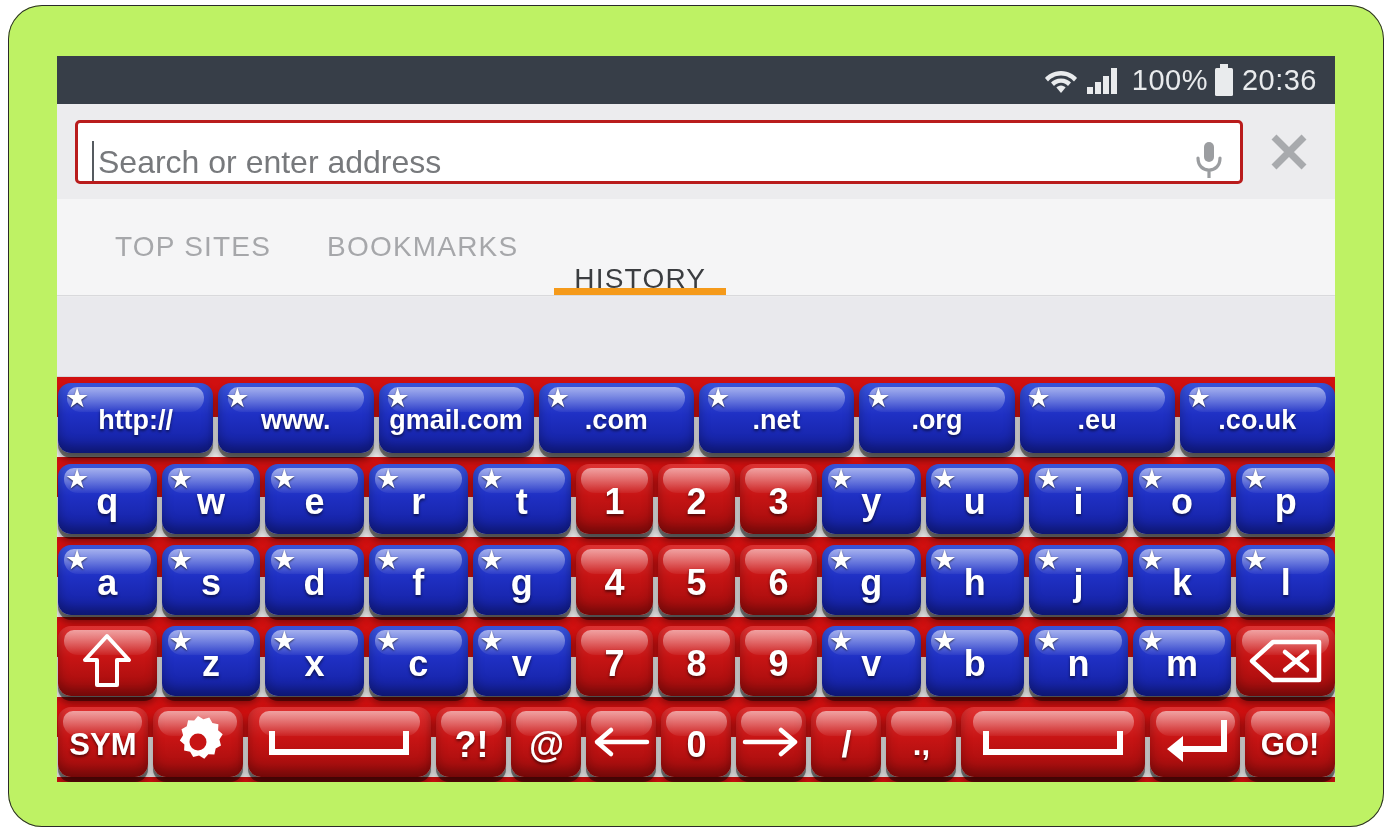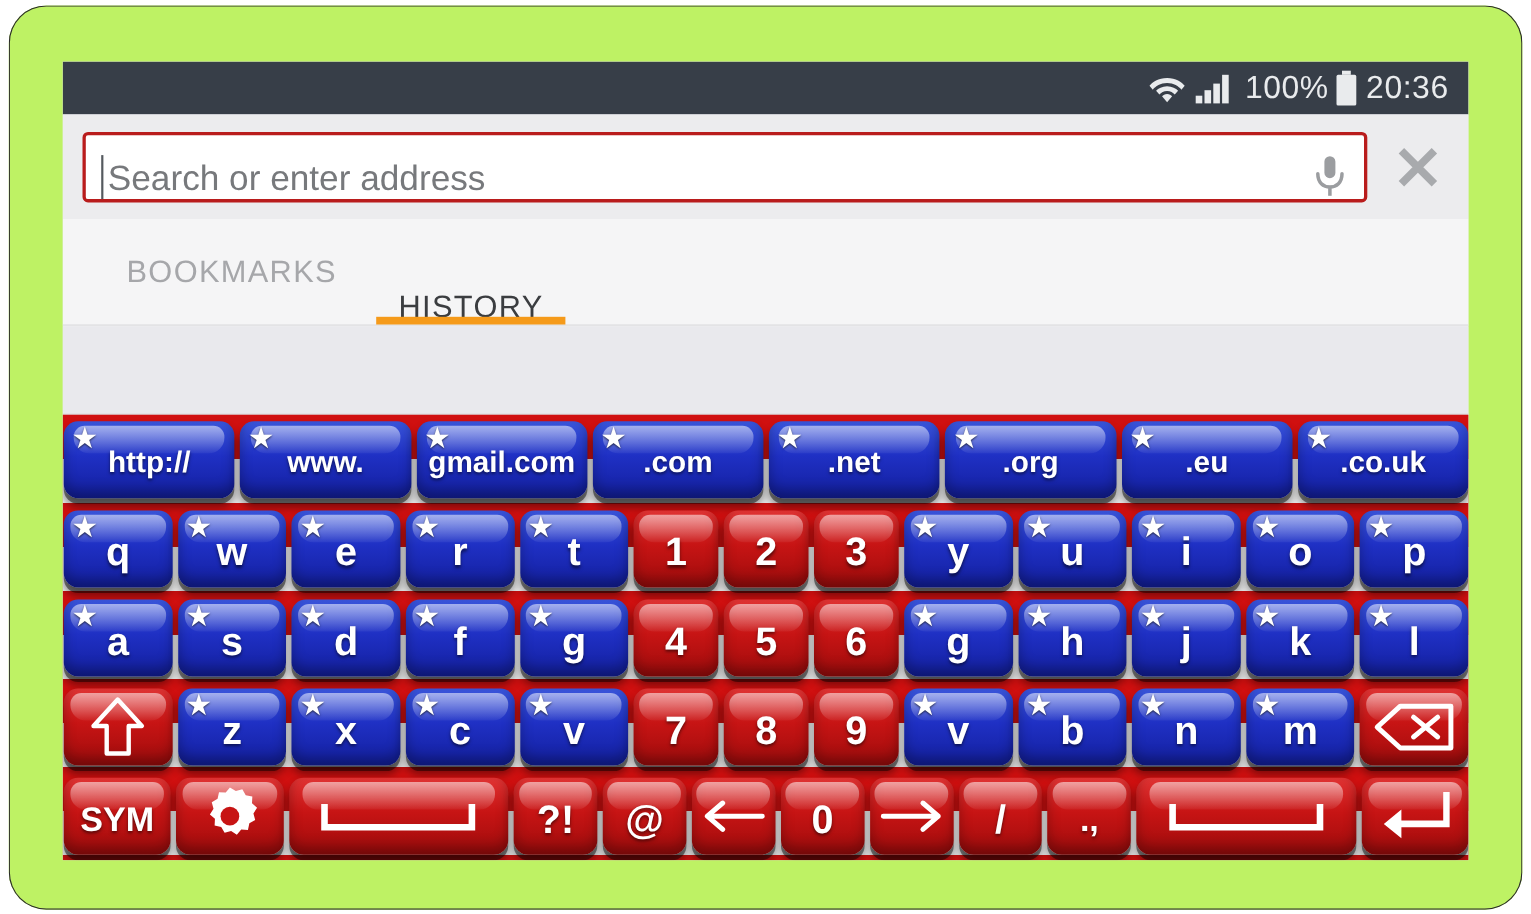--- a/index.html
+++ b/index.html
@@ -225,20 +225,23 @@
         <span>
           <svg width="42" height="42" viewBox="0 0 42 42">
             <path d="M6 6 L36 36 M36 6 L6 36" stroke="#a8aaad" stroke-width="7" stroke-linecap="butt"></path>
           </svg>
         </span>
       </div>
     </div>
 
     <div id="tabs">
       <div class="tab">
+        <span>TOP SITES</span>
+      </div>
+      <div class="tab">
         <span>BOOKMARKS</span>
       </div>
       <div class="tab active">
         <span>HISTORY</span>
       </div>
     </div>
 
     <div id="content"></div>
 
     <div id="keyboard">
@@ -493,18 +496,21 @@
                 </svg>
               </span>
             </div>
             <div class="key red w-1">
               <span style="position: relative; z-index: 2;">
                 <svg width="64" height="52" viewBox="0 0 64 52">
                   <path d="M58 4 V30 H20 V20 L4 33 L20 46 V36 H58 H64 V4 Z" fill="#ffffff"></path>
                 </svg>
               </span>
             </div>
+            <div class="key red w-1">
+              <span class="klabel small">GO!</span>
+            </div>
           </div>
         </div>
     </div>
 
   </div>
 </div>
 
 </body></html>

